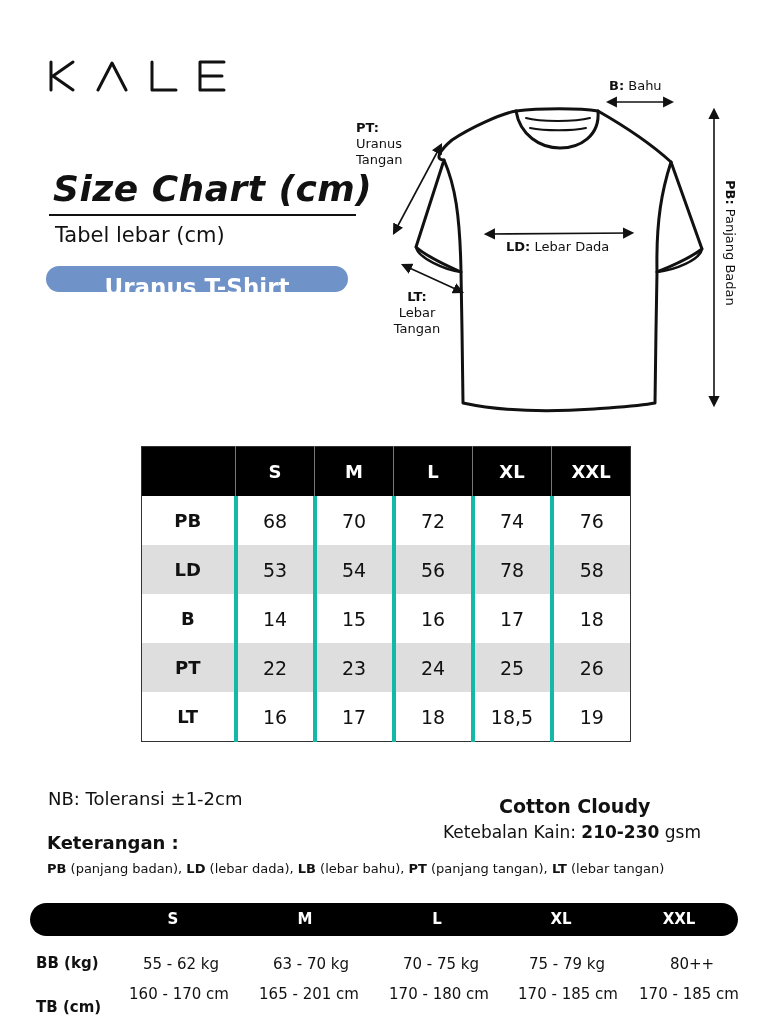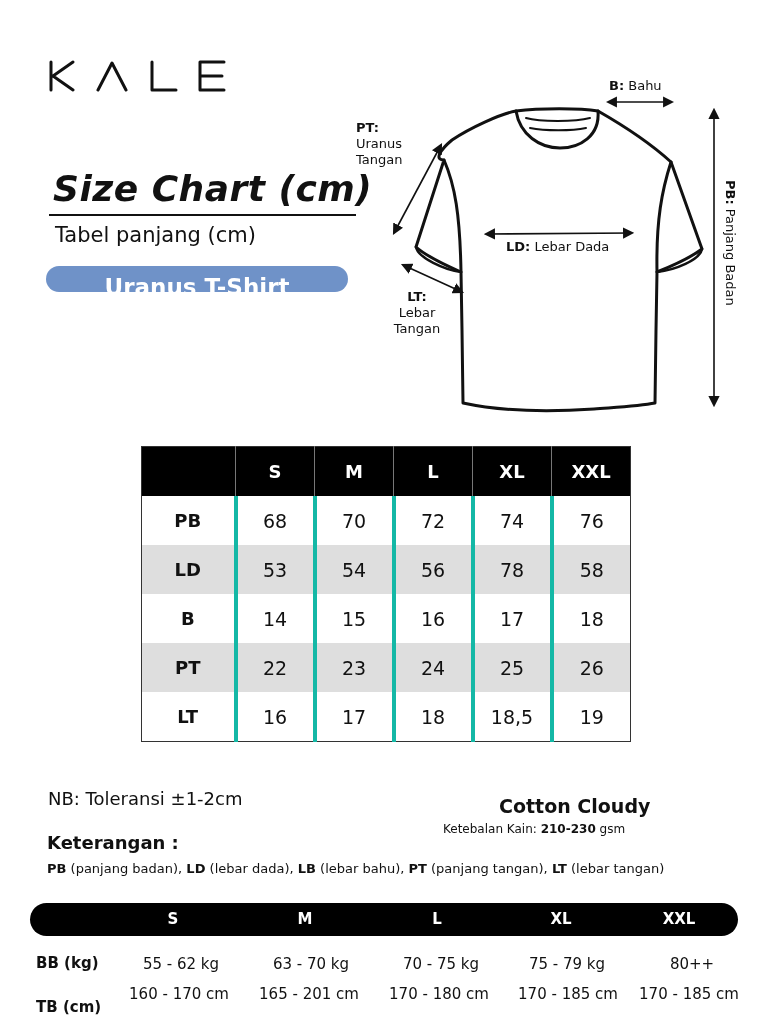--- a/index.html
+++ b/index.html
@@ -43,21 +43,21 @@
   .size-table th:first-child { border-left:none; }
   .size-table td {
     height:49px; padding:0; text-align:center; font-size:19px; border-left:4px solid #14b8a6;
   }
   .size-table td.rowhead { font-weight:bold; font-size:18px; border-left:none; }
   .size-table tr.alt td { background:#dedede; }
   .col0 { width:93px; } .colN { width:78px; }
   
   .note { left:48px; top:788px; font-size:18px; font-family:"DejaVu Sans", sans-serif; }
   .fabric-name { left:499px; top:795px; font-size:19px; font-weight:bold; font-family:"DejaVu Sans", sans-serif; }
-  .fabric-thick { left:443px; top:822px; font-size:12px; font-family:"DejaVu Sans", sans-serif; }
+  .fabric-thick { left:443px; top:822px; font-size:17px; font-family:"DejaVu Sans", sans-serif; }
   .fabric-thick b { font-weight:bold; }
   .keterangan { left:47px; top:832px; font-size:18px; font-weight:bold; font-family:"DejaVu Sans", sans-serif; }
   .legend { left:47px; top:861px; font-size:13px; font-family:"DejaVu Sans", sans-serif; white-space:nowrap; }
   .legend b { font-weight:bold; }
   
   .fit-bar {
     left:30px; top:903px; width:708px; height:33px; background:#000; border-radius:17px;
   }
   .fit-head { position:absolute; color:#fff; font-size:15px; font-weight:bold; top:905px; font-family:"DejaVu Sans", sans-serif; transform:translateX(-50%); line-height:28px;}
   .fit-rowlabel { position:absolute; left:36px; font-size:15px; font-weight:bold; font-family:"DejaVu Sans", sans-serif;text-align:center; }
@@ -72,21 +72,21 @@
       <path d="M3 2 V30 M25 2 L5 16 L25 30"></path>
       <path d="M50 30 L64 3 L78 30"></path>
       <path d="M104 2 V30 H128"></path>
       <path d="M176 2 H152 V30 H176 M152 16 H174"></path>
     </g>
   </svg>
 </div>
 
 <div class="abs title">Size Chart (cm)</div>
 <div class="abs title-rule"></div>
-<div class="abs subtitle">Tabel panjang (cm)</div>
+<div class="abs subtitle">Tabel lebar (cm)</div>
 <div class="abs product-pill">Uranus T-Shirt</div>
 
 <svg class="abs diagram" viewBox="340 60 420 370" width="420" height="370">
   <defs>
     <marker id="ah" viewBox="0 0 10 10" refX="8" refY="5" markerWidth="7" markerHeight="7" orient="auto-start-reverse">
       <path d="M0 0 L10 5 L0 10 z" fill="#111"></path>
     </marker>
   </defs>
   <g fill="none" stroke="#111" stroke-width="3" stroke-linejoin="round" stroke-linecap="round">
 

